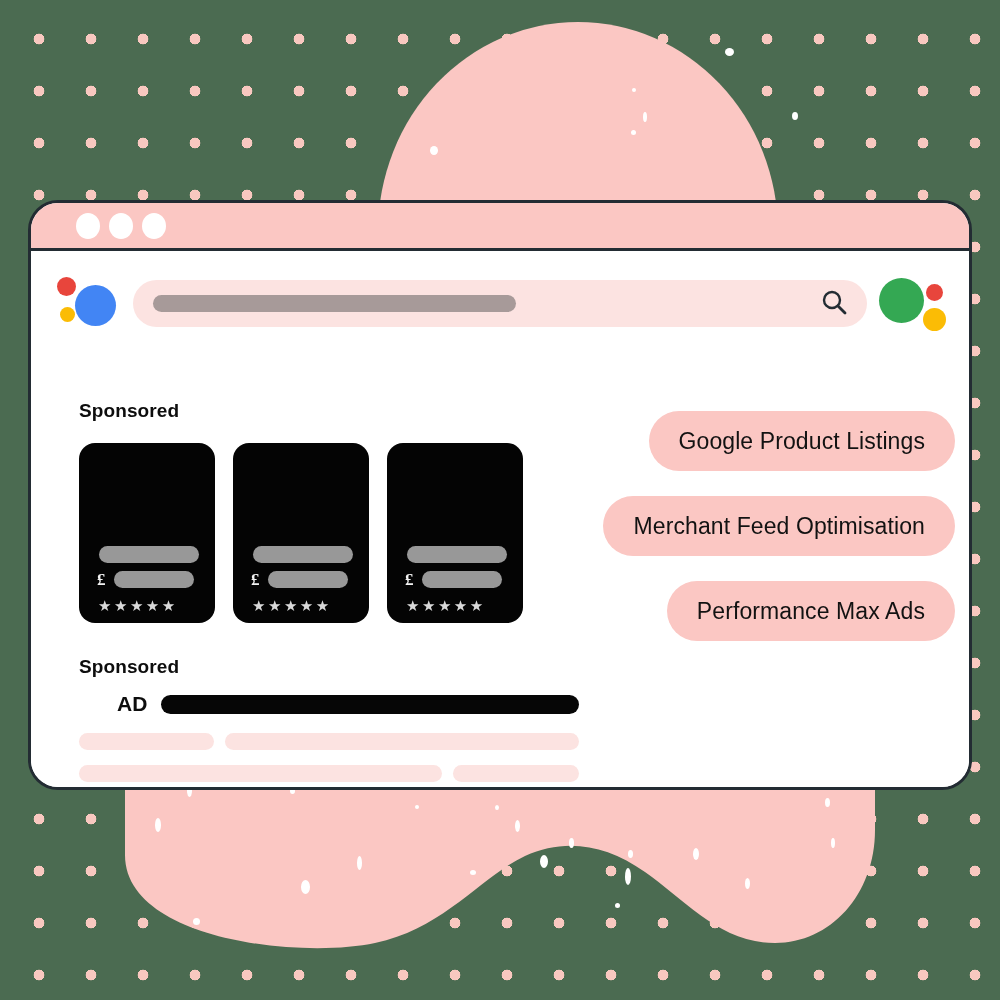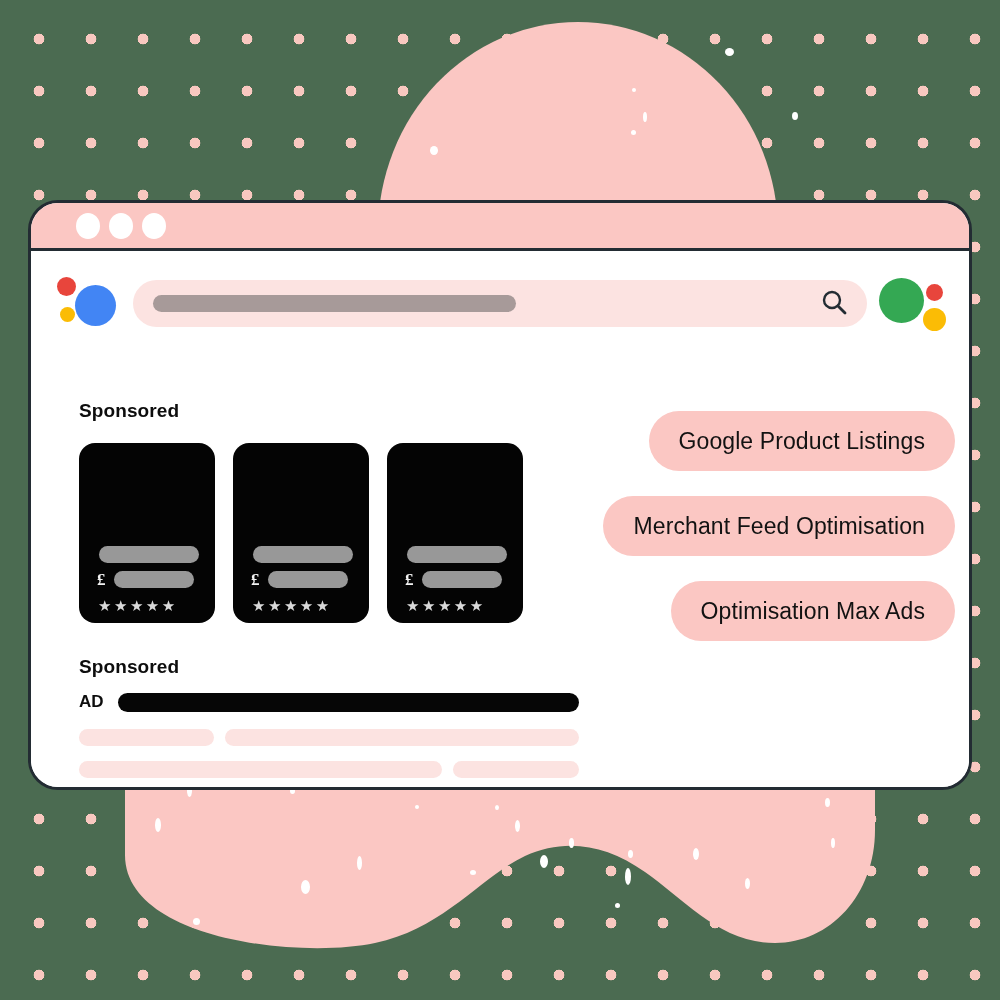--- a/index.html
+++ b/index.html
@@ -97,21 +97,21 @@
     position:absolute;left:18px;top:128px;display:flex;align-items:center;gap:8px;
   }
   .pound{color:#f2f2f2;font-size:17px;font-weight:600;line-height:1;font-family:"Liberation Serif", serif;}
   .card-bar2{width:80px;height:17px;background:#989898;border-radius:9px;}
   .stars{
     position:absolute;left:19px;top:155px;color:#d9d9d9;font-size:15px;letter-spacing:2.5px;line-height:1;
   }
 
   .sponsored2{margin-top:33px;}
   .adrow{display:flex;align-items:center;gap:14px;margin-top:14px;}
-  .adlabel{font-size:17px;font-weight:bold;color:#0d0d0d;}
+  .adlabel{font-size:21px;font-weight:bold;color:#0d0d0d;margin-left:38px;}
   .adbar{flex:1;height:19px;background:#060606;border-radius:10px;max-width:486px;}
 
   .skel-group{margin-top:17px;display:flex;flex-direction:column;gap:15px;}
   .skel-line{display:flex;gap:11px;}
   .skel{height:17px;background:#fce3e1;border-radius:9px;}
 
   
   .pills{
     position:absolute;right:14px;top:160px;
     display:flex;flex-direction:column;align-items:flex-end;gap:25px;
@@ -256,18 +256,18 @@
           </div>
           <div class="skel-line">
             <span class="skel" style="width:534px;"></span>
           </div>
         </div>
       </div>
 
       <div class="pills">
         <div class="pill">Google Product Listings</div>
         <div class="pill">Merchant Feed Optimisation</div>
-        <div class="pill">Optimisation Max Ads</div>
+        <div class="pill">Performance Max Ads</div>
       </div>
 
     </div>
   </div>
 </div>
 
 </body></html>

